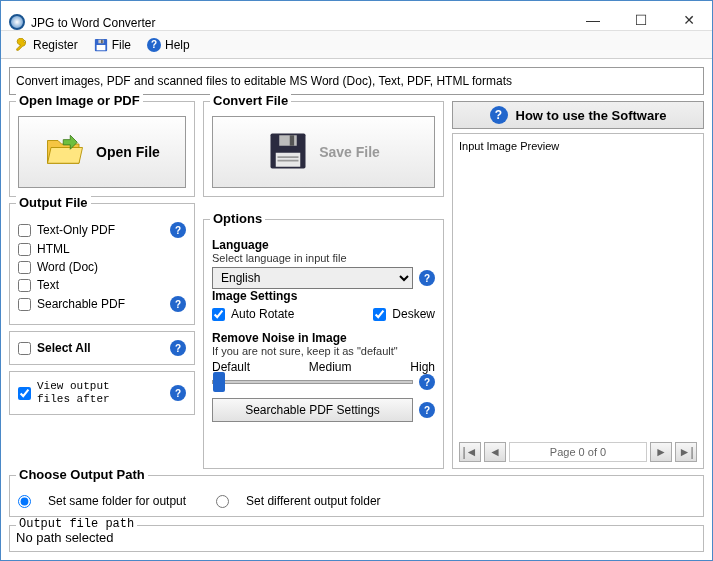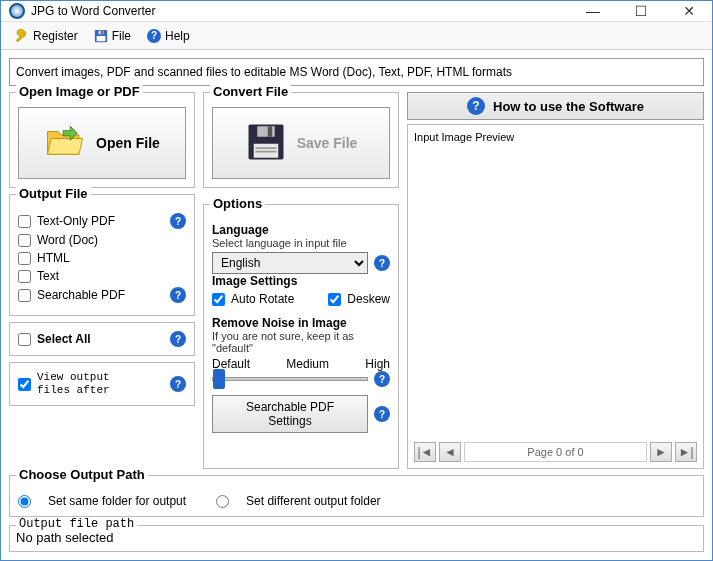--- a/index.html
+++ b/index.html
@@ -1,32 +1,32 @@
 <!DOCTYPE html>
 <html><head>
 <meta charset="utf-8">
 <style>
 * { box-sizing: border-box; margin: 0; padding: 0; font-family: "Segoe UI", Tahoma, sans-serif; font-size: 12px; }
 body { background: #fff; width: 713px; height: 561px; overflow: hidden; }
 .window { width: 713px; height: 561px; background: #fff; border: 1px solid #4a88c7; display: flex; flex-direction: column; }
-.titlebar { height: 21px; background: #fff; display: flex; align-items: center; padding: 0 8px; border-bottom: 1px solid #e0e0e0; }
+.titlebar { height: 30px; background: #fff; display: flex; align-items: flex-end; padding: 0 8px; border-bottom: 1px solid #e0e0e0; }
 .titlebar-icon { width: 16px; height: 16px; border-radius: 50%; border: 2px solid #1a5490; background: radial-gradient(circle at 6px 6px, #fff, #4a88c7); margin-right: 6px; }
 .titlebar-title { flex: 1; color: #000; }
 .titlebar-btns { display: flex; gap: 18px; }
 .titlebar-btn { width: 30px; height: 20px; display: flex; align-items: center; justify-content: center; cursor: pointer; color: #333; font-size: 14px; }
 .menubar { height: 28px; display: flex; align-items: center; padding: 0 8px; gap: 4px; border-bottom: 1px solid #d0d0d0; background: #f9f9f9; }
 .menu-item { display: flex; align-items: center; gap: 4px; padding: 2px 6px; cursor: pointer; }
 .icon-key { width: 14px; height: 14px; }
 .icon-disk-sm { width: 14px; height: 14px; }
 .icon-help { width: 14px; height: 14px; border-radius: 50%; background: #2266cc; color: #fff; display: inline-flex; align-items: center; justify-content: center; font-weight: bold; font-size: 10px; }
 .content { flex: 1; padding: 8px; display: flex; flex-direction: column; gap: 6px; }
 .banner { border: 1px solid #999; padding: 6px; text-align: left; background: #fff; }
 .main-row { display: flex; gap: 8px; flex: 1; }
 .left-col { width: 186px; display: flex; flex-direction: column; gap: 6px; }
-.mid-col { width: 196px; display: flex; flex-direction: column; gap: 16px; }
+.mid-col { width: 241px; display: flex; flex-direction: column; gap: 22px; }
 .right-col { flex: 1; display: flex; flex-direction: column; gap: 4px; }
 .group { border: 1px solid #bbb; padding: 8px 8px 8px 8px; position: relative; background: #fff; }
 .group-title { font-weight: bold; font-size: 13px; position: absolute; top: -9px; left: 6px; background: #fff; padding: 0 3px; }
 .big-btn { border: 1px solid #999; background: linear-gradient(#fefefe, #e8e8e8); height: 72px; display: flex; align-items: center; justify-content: center; gap: 10px; cursor: pointer; }
 .big-btn.disabled { color: #999; }
 .big-btn-label { font-weight: bold; font-size: 14px; }
 .save-icon svg { width: 42px; height: 42px; }
 .open-icon svg { width: 42px; height: 42px; }
 .chk-row { display: flex; align-items: center; gap: 6px; margin: 4px 0; }
 .chk-row input { width: 13px; height: 13px; }
@@ -115,25 +115,25 @@
 
         <div class="group" style="padding-top:14px;">
           <div class="group-title">Output File</div>
           <div class="chk-row">
               <input type="checkbox" style="">
               <span class="lbl">Text-Only PDF</span>
               <button class="help-btn">?</button>
             </div>
           <div class="chk-row">
               <input type="checkbox" style="">
+              <span class="lbl">HTML</span>
+            </div>
+          <div class="chk-row">
+              <input type="checkbox" style="">
               <span class="lbl">Word (Doc)</span>
-            </div>
-          <div class="chk-row">
-              <input type="checkbox" style="">
-              <span class="lbl">HTML</span>
             </div>
           <div class="chk-row">
               <input type="checkbox" style="">
               <span class="lbl">Text</span>
             </div>
           <div class="chk-row">
               <input type="checkbox" style="">
               <span class="lbl">Searchable PDF</span>
               <button class="help-btn">?</button>
             </div>

